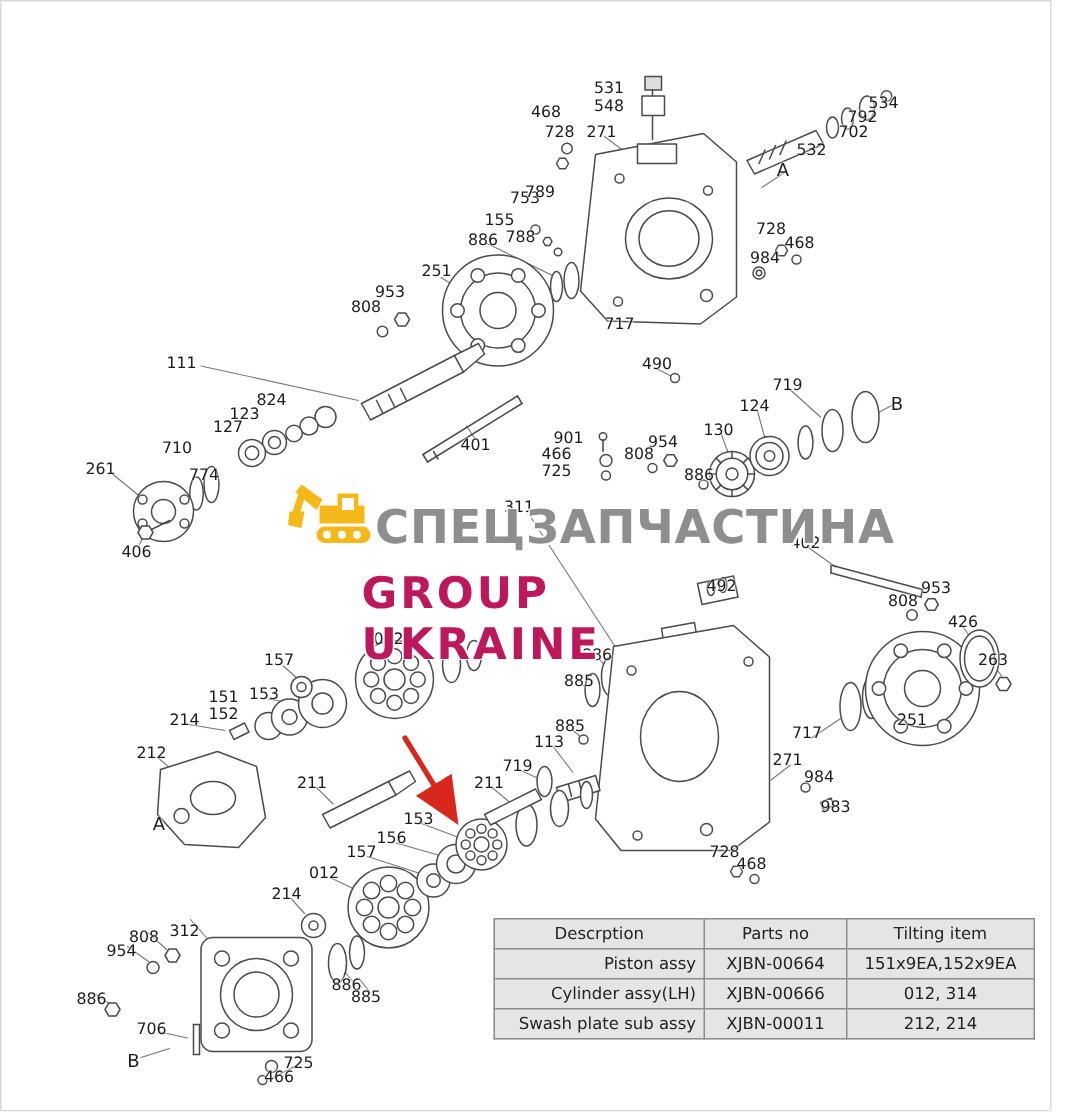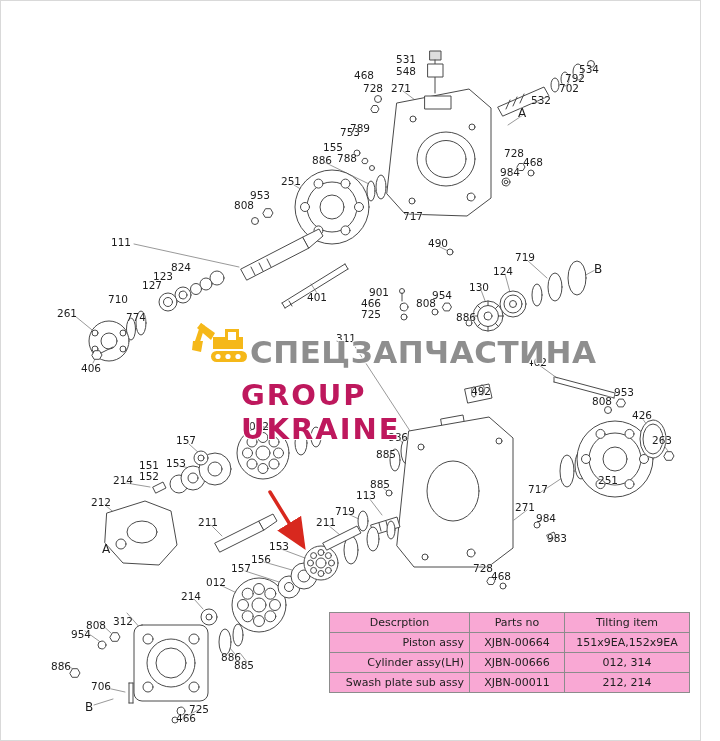--- a/index.html
+++ b/index.html
@@ -11,21 +11,21 @@
            white-space:nowrap;text-shadow:0 0 2px #fff,0 0 2px #fff;}
   .callout.ref{font-size:12px;}
   
   .watermark{position:absolute;left:0;top:0;pointer-events:none;}
   .wm-icon{position:absolute;left:190px;top:318px;opacity:.95;}
   .wm-line1{position:absolute;left:249px;top:333px;font-size:31px;font-weight:bold;letter-spacing:.5px;
             text-shadow:-1px -1px 0 #fff,1px -1px 0 #fff,-1px 1px 0 #fff,1px 1px 0 #fff;}
   .wm-line2{position:absolute;left:240px;top:377px;font-size:29px;font-weight:bold;letter-spacing:2px;
             text-shadow:-1px -1px 0 #fff,1px -1px 0 #fff,-1px 1px 0 #fff,1px 1px 0 #fff;}
   
-  .parts-table{position:absolute;left:328px;top:611px;border-collapse:collapse;background:#f9a8d4;
+  .parts-table{position:absolute;left:328px;top:611px;border-collapse:collapse;background:#e5e5e5;
                font-size:11px;color:#222;}
   .parts-table th,.parts-table td{border:1px solid #8c8c8c;padding:2px 5px;height:15px;font-weight:normal;}
   .parts-table th{text-align:center;}
   .parts-table td{text-align:center;}
   .parts-table td:first-child{text-align:right;}
 </style>
 </head>
 <body>
 
 <div class="canvas">

